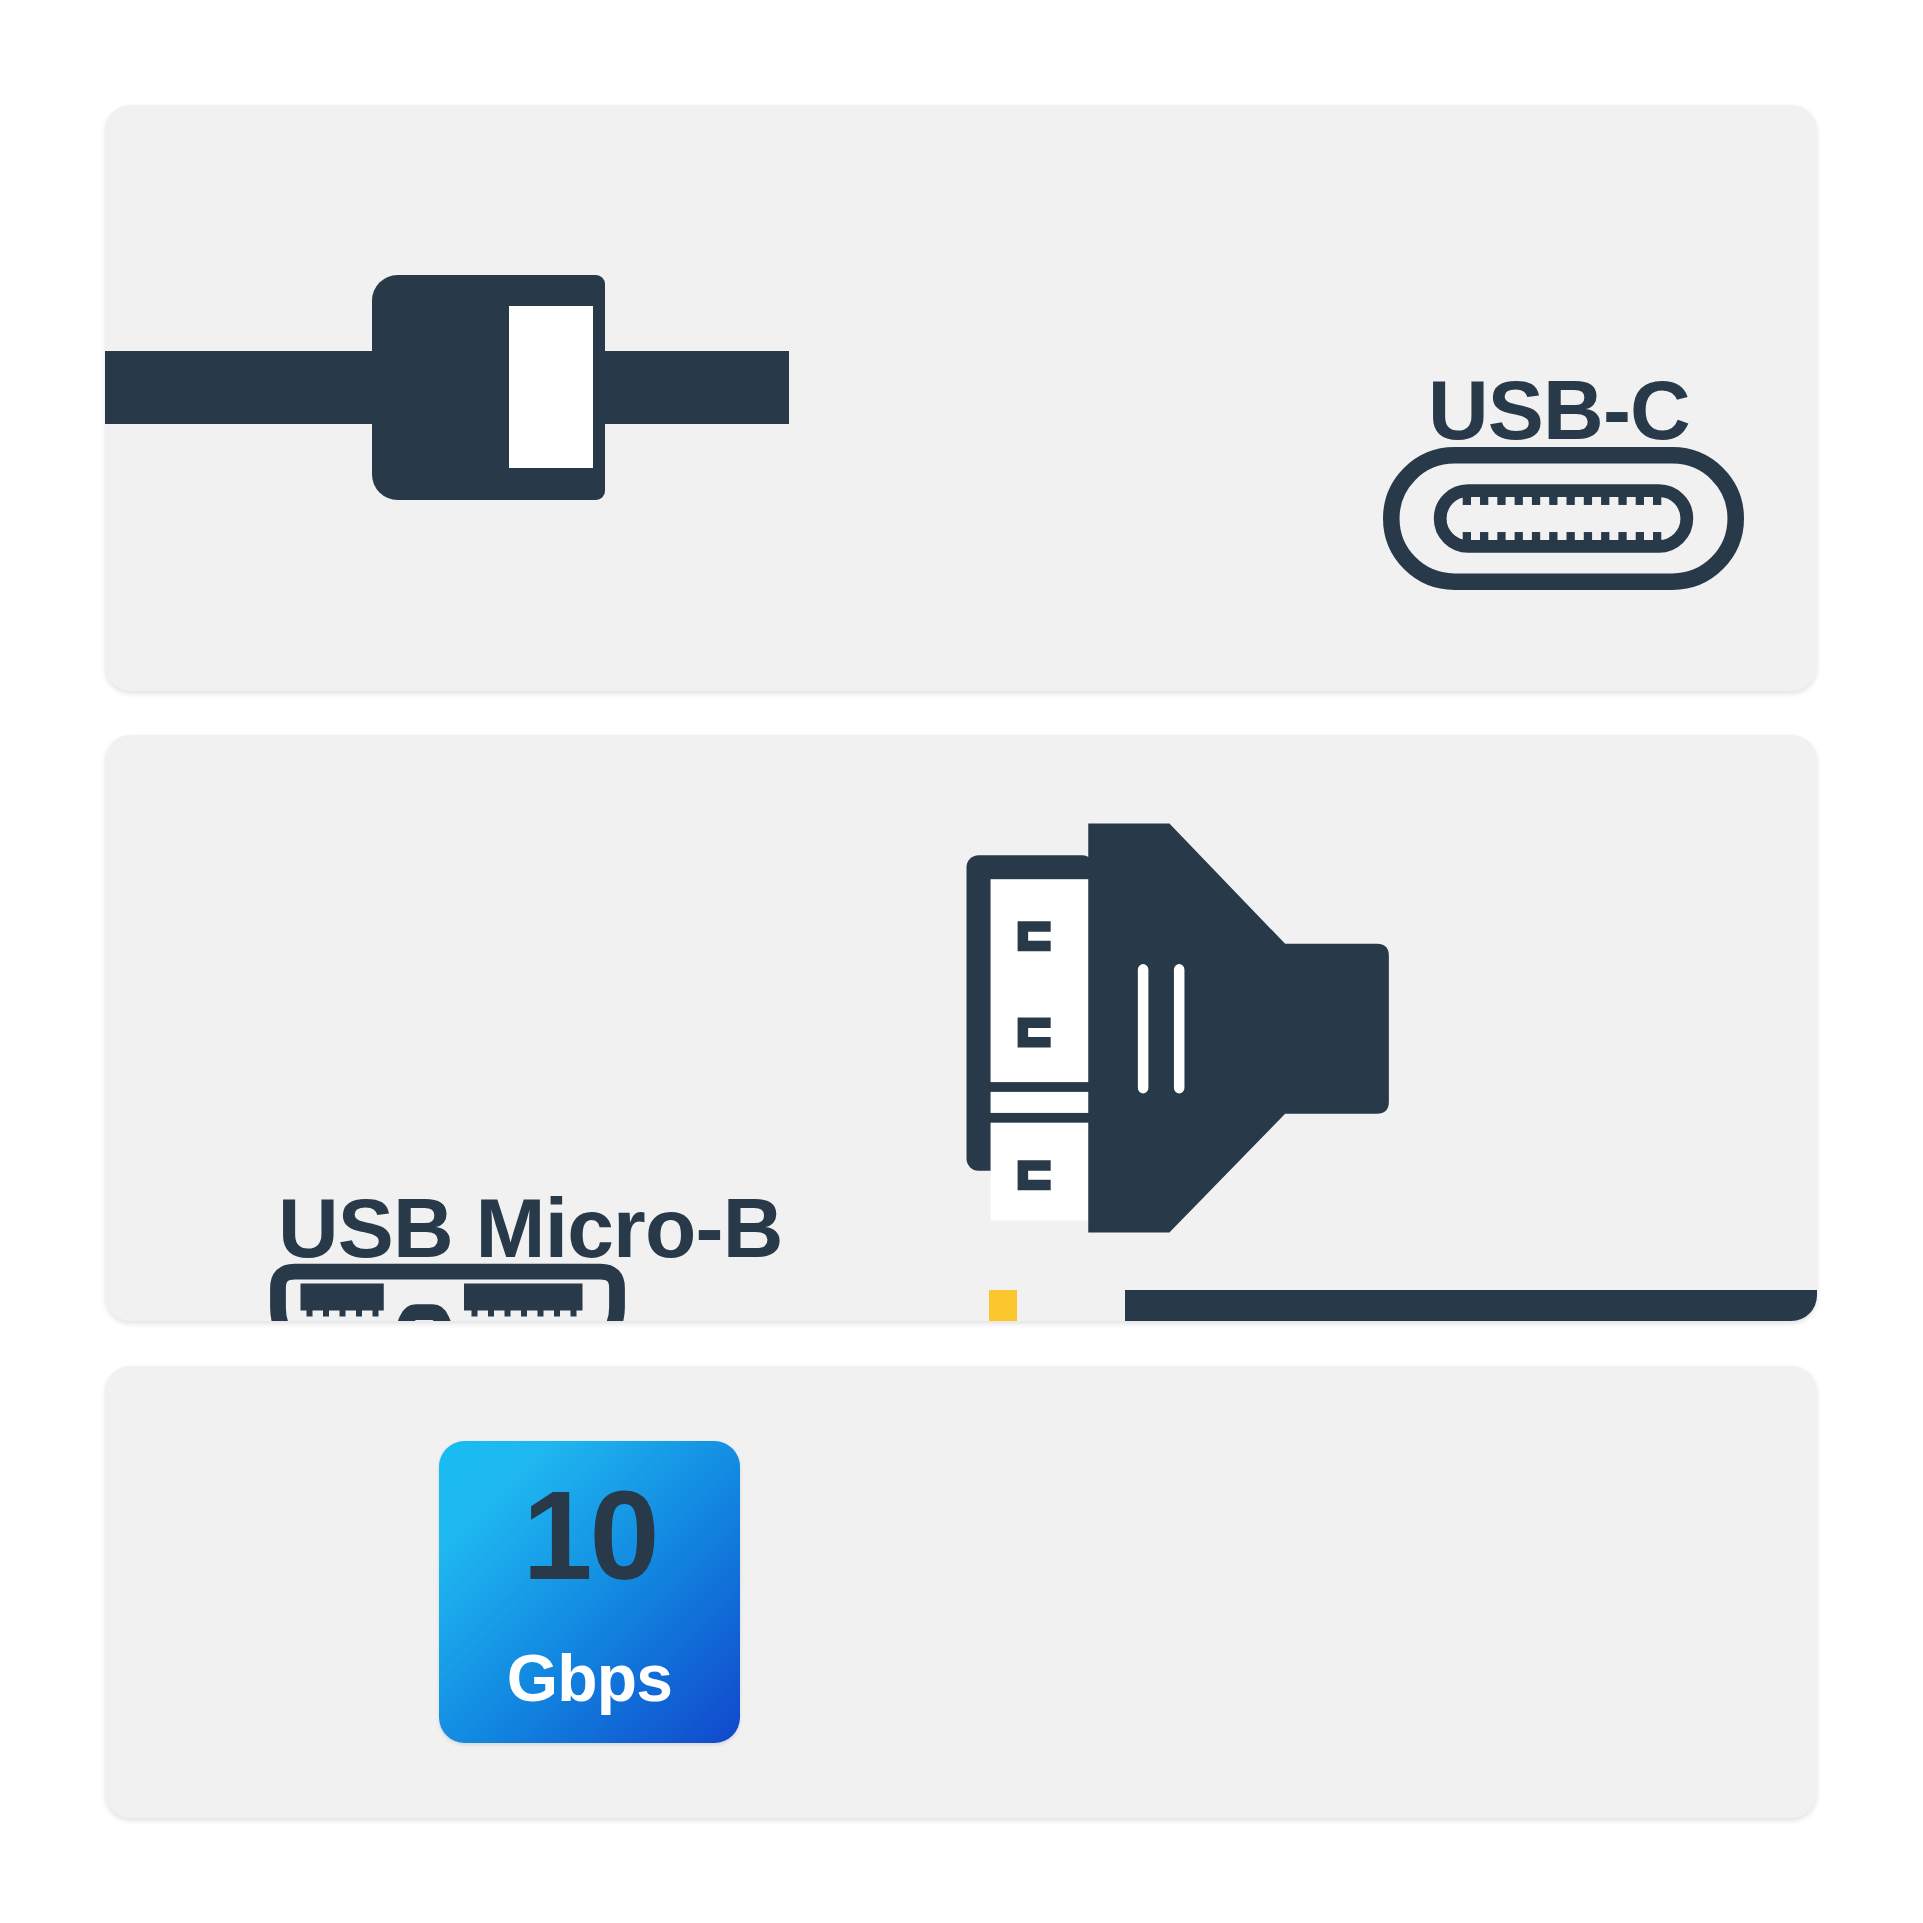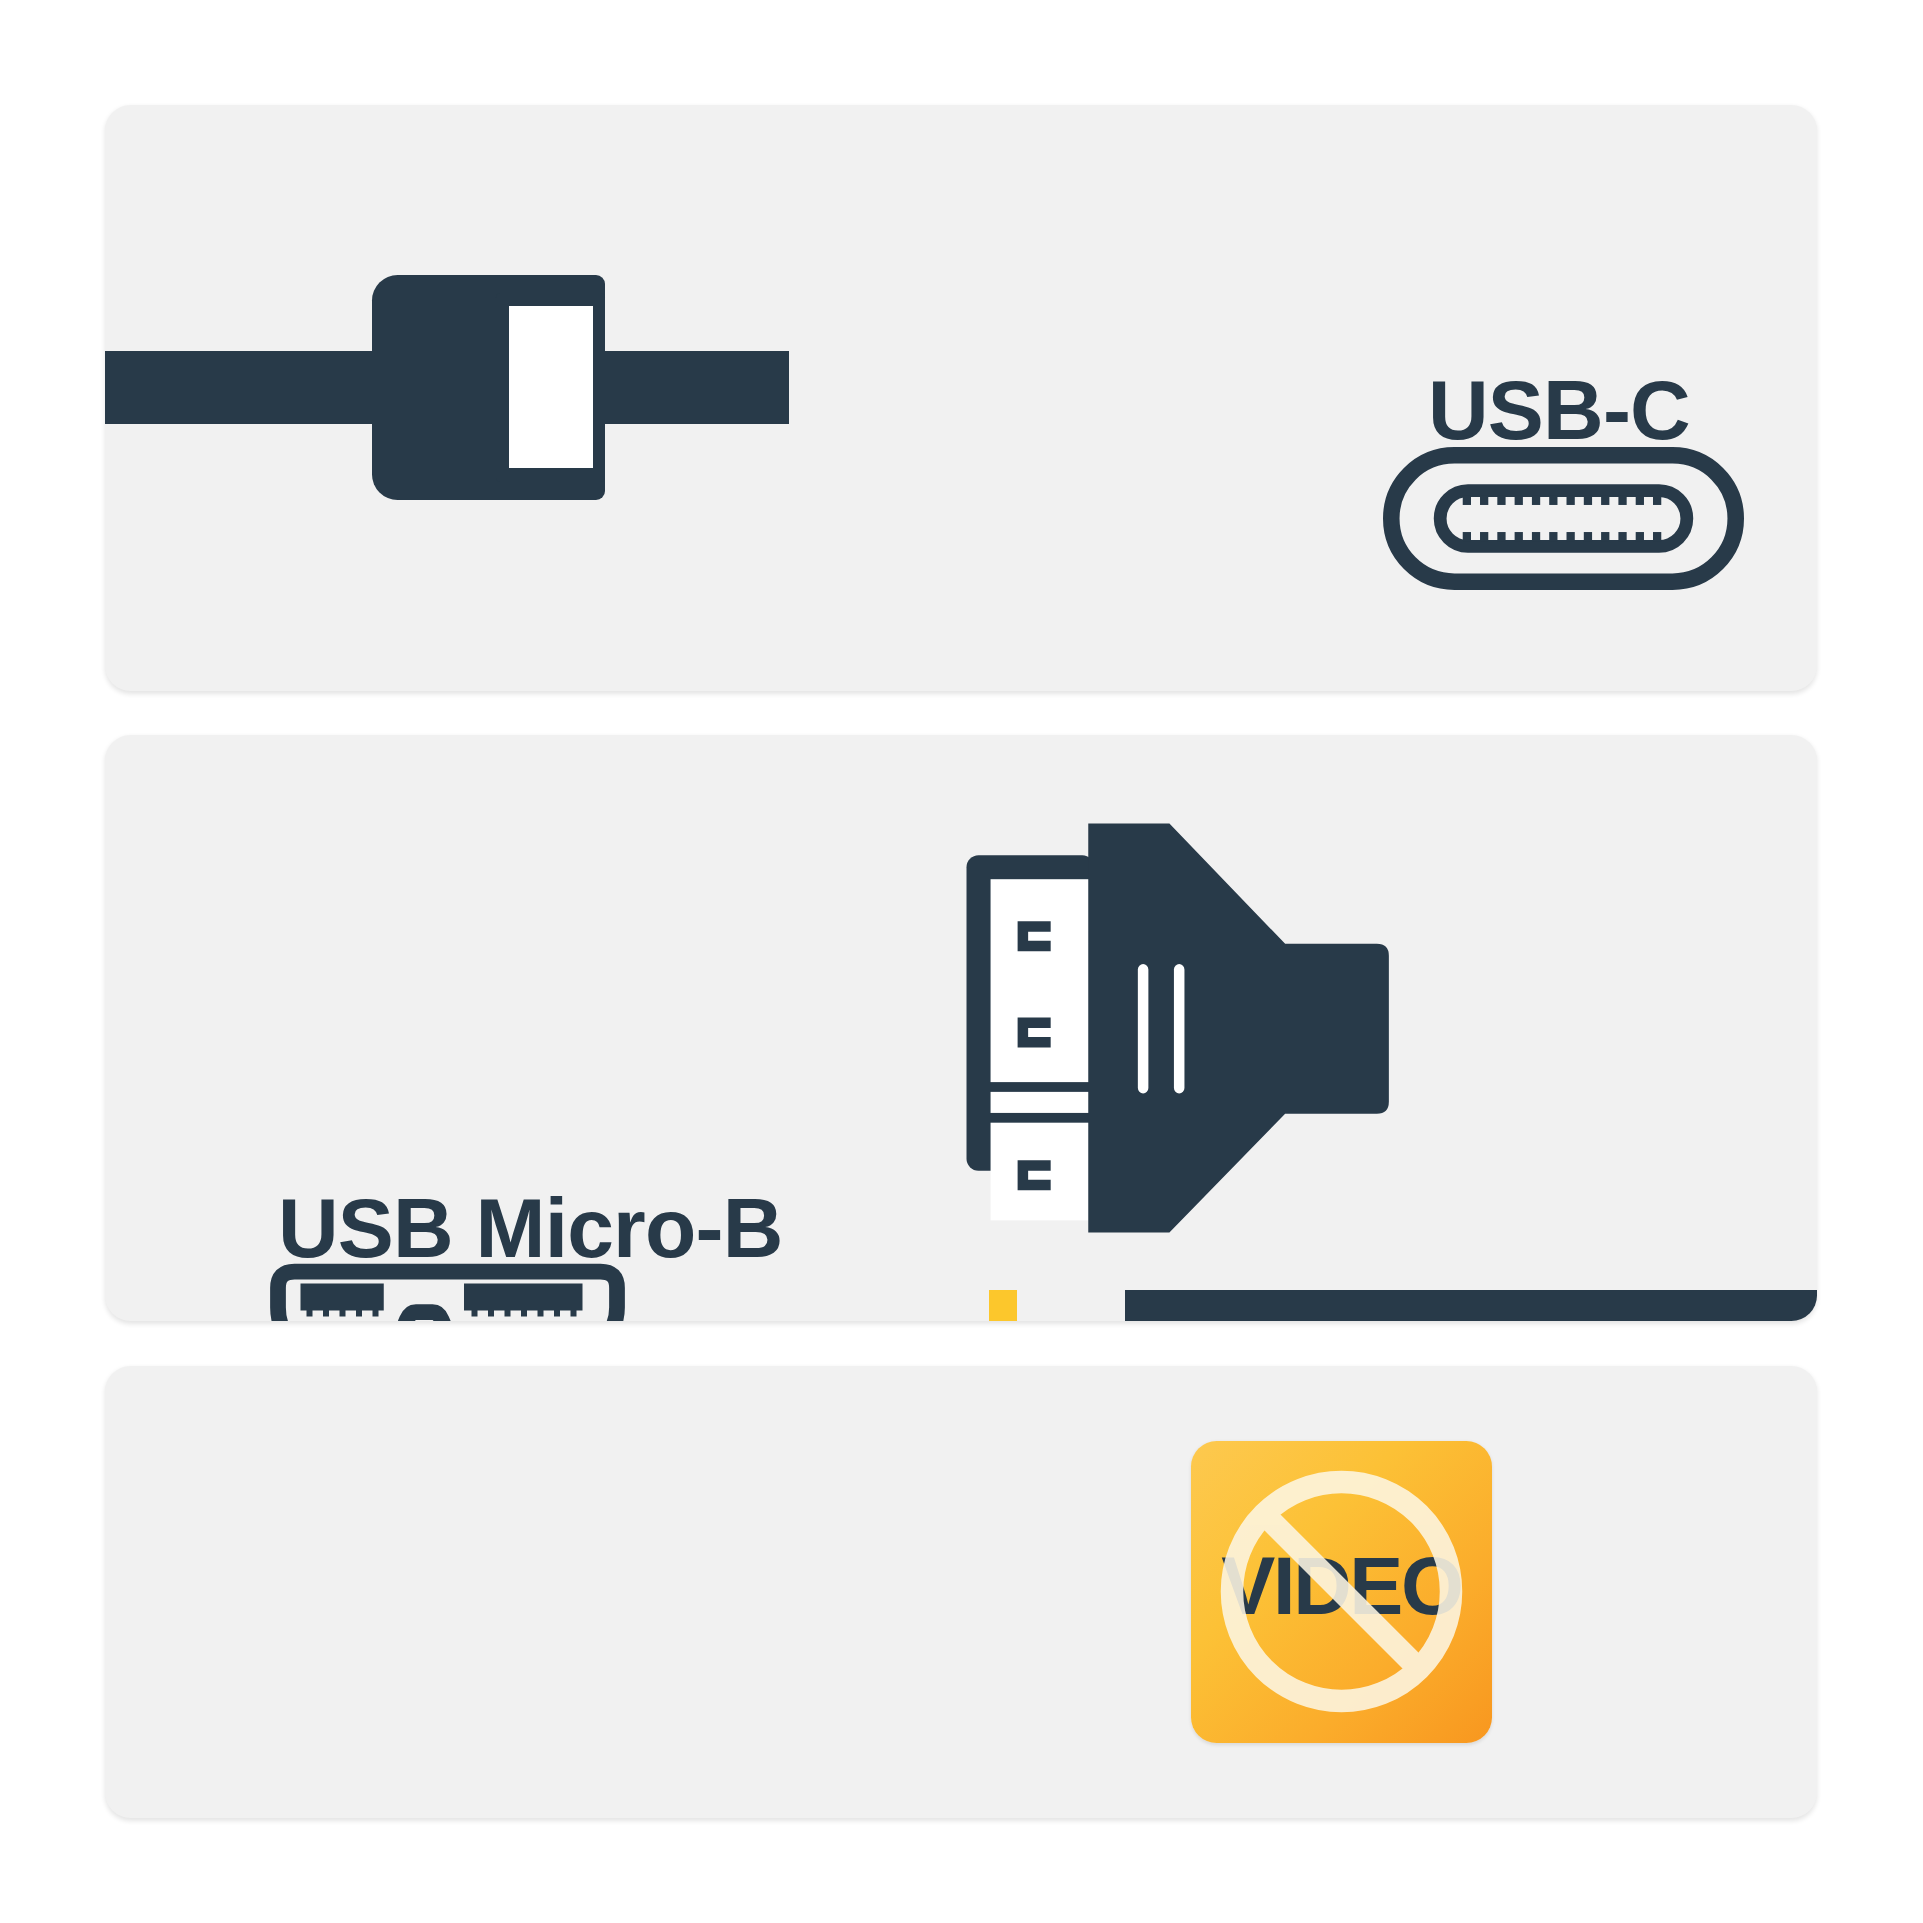--- a/index.html
+++ b/index.html
@@ -308,31 +308,24 @@
           <rect x="313" y="113" width="11" height="13"></rect>
         <rect x="336" y="113" width="11" height="13"></rect>
           <rect x="359" y="113" width="11" height="13"></rect>
       </g>
     </svg>
   </div>
 
   <div class="panel" id="panel-specs">
     <div class="badge-row">
 
-
-
-      <div class="badge" id="badge-video">
-        <div class="video-stack">
-          <div class="video-word">VIDEO</div>
-          <svg class="video-ban" width="243" height="243" viewBox="0 0 324 324">
-            <g opacity="0.88">
-              <circle cx="162" cy="162" r="146" fill="none" stroke="#fdf6e3" stroke-width="30"></circle>
-              <line x1="57" y1="57" x2="267" y2="267" stroke="#fdf6e3" stroke-width="30" stroke-linecap="butt"></line>
-            </g>
-          </svg>
-        </div>
+      <div class="badge" id="badge-speed">
+        <div class="badge-num">10</div>
+        <div class="badge-sub">Gbps</div>
       </div>
+
+
 
     </div>
   </div>
 
 </div>
 
 
 </body></html>

